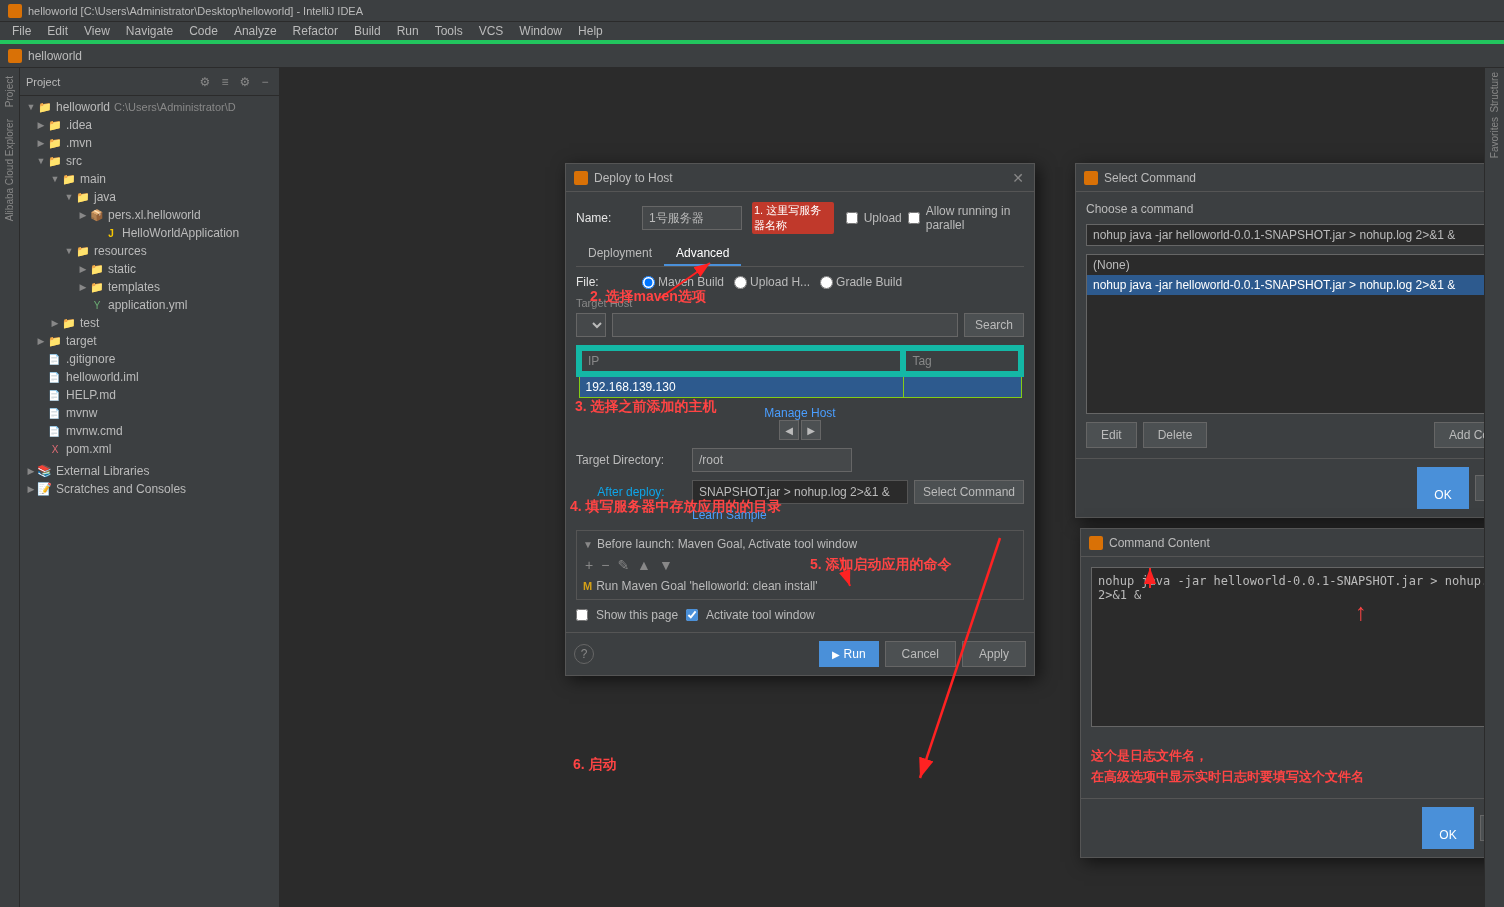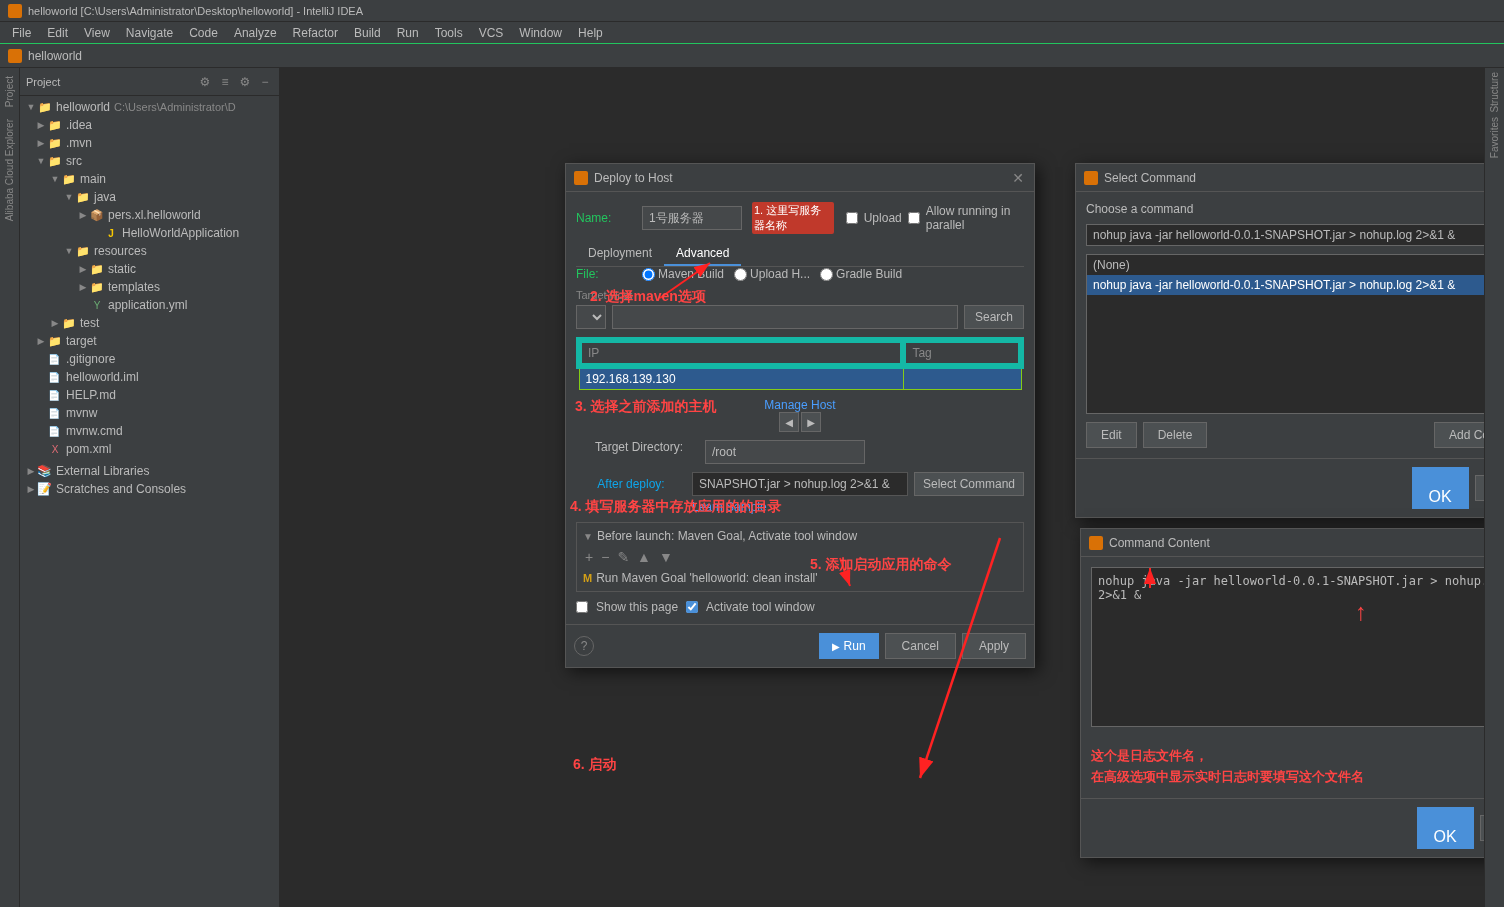--- a/index.html
+++ b/index.html
@@ -33,21 +33,21 @@
       display: inline-block;
     }
 
     
     .menu-bar {
       background: #3c3f41;
       height: 22px;
       display: flex;
       align-items: center;
       padding: 0 4px;
-      border-bottom: 1px solid #22c55e;
+      border-bottom: 4px solid #22c55e;
       font-size: 12px;
     }
     .menu-bar-item {
       padding: 2px 8px;
       color: #bbbbbb;
       cursor: pointer;
     }
 
     
     .main-layout {
@@ -190,21 +190,21 @@
     }
 
     .form-row {
       display: flex;
       align-items: center;
       margin-bottom: 8px;
       gap: 6px;
     }
     .form-label {
       font-size: 12px;
-      color: #22c55e;
+      color: #e5e5e5;
       min-width: 60px;
       flex-shrink: 0;
     }
     .form-input {
       background: #45484a;
       border: 1px solid #666;
       color: #bbbbbb;
       font-size: 12px;
       padding: 2px 6px;
       height: 24px;
@@ -212,20 +212,21 @@
       outline: none;
     }
     .checkbox-label {
       font-size: 12px;
       color: #bbbbbb;
     }
 
     .tabs-bar {
       display: flex;
       border-bottom: 1px solid #555;
+      margin-bottom: 8px;
     }
     .tab-btn {
       padding: 4px 12px;
       font-size: 12px;
       color: #bbbbbb;
       background: transparent;
       border: none;
       cursor: pointer;
       border-bottom: 2px solid transparent;
     }
@@ -291,23 +292,23 @@
     }
 
     .manage-host-link {
       color: #4a9eff;
       font-size: 12px;
       cursor: pointer;
       text-decoration: none;
     }
     .dir-row {
       display: flex;
-      align-items: flex-start;
+      align-items: center;
+      gap: 6px;
       margin-bottom: 8px;
-      margin-left: 19px;
     }
     .dir-label {
       font-size: 12px;
       color: #bbbbbb;
       min-width: 110px;
       flex-shrink: 0;
     }
     .dir-input {
       background: #45484a;
       border: 1px solid #666;
@@ -442,21 +443,21 @@
       font-size: 12px;
       cursor: pointer;
       display: flex;
       align-items: center;
       justify-content: center;
     }
     .btn-primary {
       background: #4a90d9;
       border: 1px solid #4a90d9;
       color: #ffffff;
-      font-size: 16px;
+      font-size: 12px;
       padding: 20px 16px;
       cursor: pointer;
       height: 37px;
     }
     .btn-secondary {
       background: #4c5052;
       border: 1px solid #666;
       color: #bbbbbb;
       font-size: 12px;
       padding: 4px 16px;

